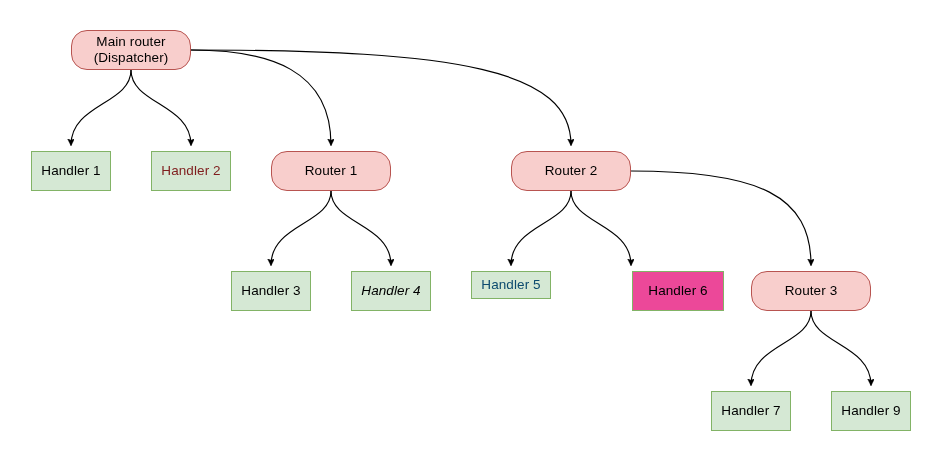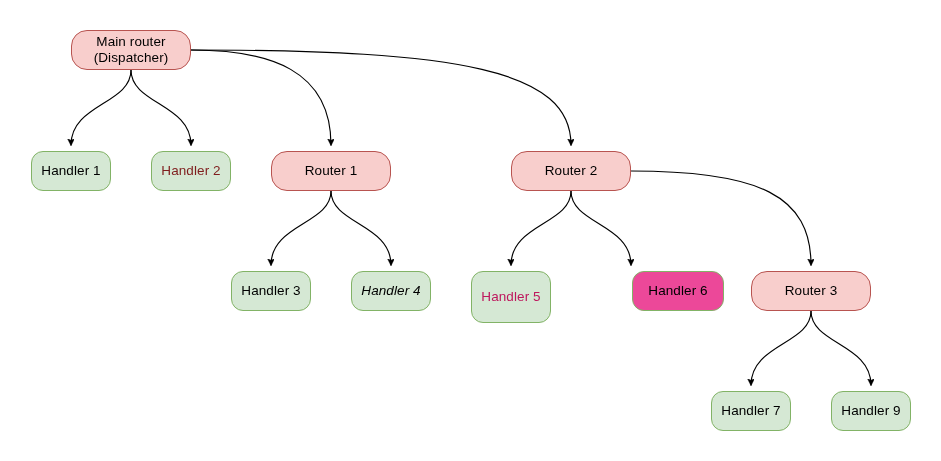--- a/index.html
+++ b/index.html
@@ -39,21 +39,21 @@
     letter-spacing: 0.1px;
   }
   .node.router {
     background: #f8cecc;
     border: 1px solid #b85450;
     border-radius: 16px;
   }
   .node.handler {
     background: #d5e8d4;
     border: 1px solid #82b366;
-    border-radius: 12px;
+    border-radius: 0;
   }
 </style>
 </head>
 <body>
 
 <div id="canvas">
   <svg id="edges" viewBox="0 0 941 461" xmlns="http://www.w3.org/2000/svg">
     <defs>
       <marker id="arrowhead" markerWidth="8" markerHeight="8" refX="5.4" refY="3" orient="auto" markerUnits="strokeWidth">
         <path d="M 0 0 L 6 3 L 0 6 L 1.3 3 z" fill="#000000" stroke="#000000" stroke-width="0.4" stroke-linejoin="round"></path>
@@ -75,19 +75,19 @@
   </svg>
   <div id="node-layer">
       <div class="node router" style="left: 71px; top: 30px; width: 120px; height: 40px; background: rgb(248, 206, 204); border-color: rgb(184, 84, 80); color: rgb(0, 0, 0);">Main router
 (Dispatcher)</div>
       <div class="node handler" style="left: 31px; top: 151px; width: 80px; height: 40px; background: rgb(213, 232, 212); border-color: rgb(130, 179, 102); color: rgb(0, 0, 0);">Handler 1</div>
       <div class="node handler" style="left: 151px; top: 151px; width: 80px; height: 40px; background: rgb(213, 232, 212); border-color: rgb(130, 179, 102); color: #7f1d1d; text-align: center;">Handler 2</div>
       <div class="node router" style="left: 271px; top: 151px; width: 120px; height: 40px; background: rgb(248, 206, 204); border-color: rgb(184, 84, 80); color: rgb(0, 0, 0);">Router 1</div>
       <div class="node router" style="left: 511px; top: 151px; width: 120px; height: 40px; background: rgb(248, 206, 204); border-color: rgb(184, 84, 80); color: rgb(0, 0, 0);">Router 2</div>
       <div class="node handler" style="left: 231px; top: 271px; width: 80px; height: 40px; background: rgb(213, 232, 212); border-color: rgb(130, 179, 102); color: rgb(0, 0, 0);">Handler 3</div>
       <div class="node handler" style="left: 351px; top: 271px; width: 80px; height: 40px; background: rgb(213, 232, 212); border-color: rgb(130, 179, 102); color: rgb(0, 0, 0); font-style: italic;">Handler 4</div>
-      <div class="node handler" style="left: 471px; top: 271px; width: 80px; height: 52px; background: rgb(213, 232, 212); border-color: rgb(130, 179, 102); color: #be185d;">Handler 5</div>
+      <div class="node handler" style="left: 471px; top: 271px; width: 80px; height: 28px; background: rgb(213, 232, 212); border-color: rgb(130, 179, 102); color: #0c4a6e;">Handler 5</div>
       <div class="node handler" style="left: 591px; top: 271px; width: 92px; height: 40px; background: #ec4899; border-color: rgb(130, 179, 102); color: rgb(0, 0, 0); margin-left: 41px;">Handler 6</div>
       <div class="node router" style="left: 751px; top: 271px; width: 120px; height: 40px; background: rgb(248, 206, 204); border-color: rgb(184, 84, 80); color: rgb(0, 0, 0);">Router 3</div>
       <div class="node handler" style="left: 711px; top: 391px; width: 80px; height: 40px; background: rgb(213, 232, 212); border-color: rgb(130, 179, 102); color: rgb(0, 0, 0);">Handler 7</div>
       <div class="node handler" style="left: 831px; top: 391px; width: 80px; height: 40px; background: rgb(213, 232, 212); border-color: rgb(130, 179, 102); color: rgb(0, 0, 0);">Handler 9</div>
     </div>
 </div>
 
 </body></html>

